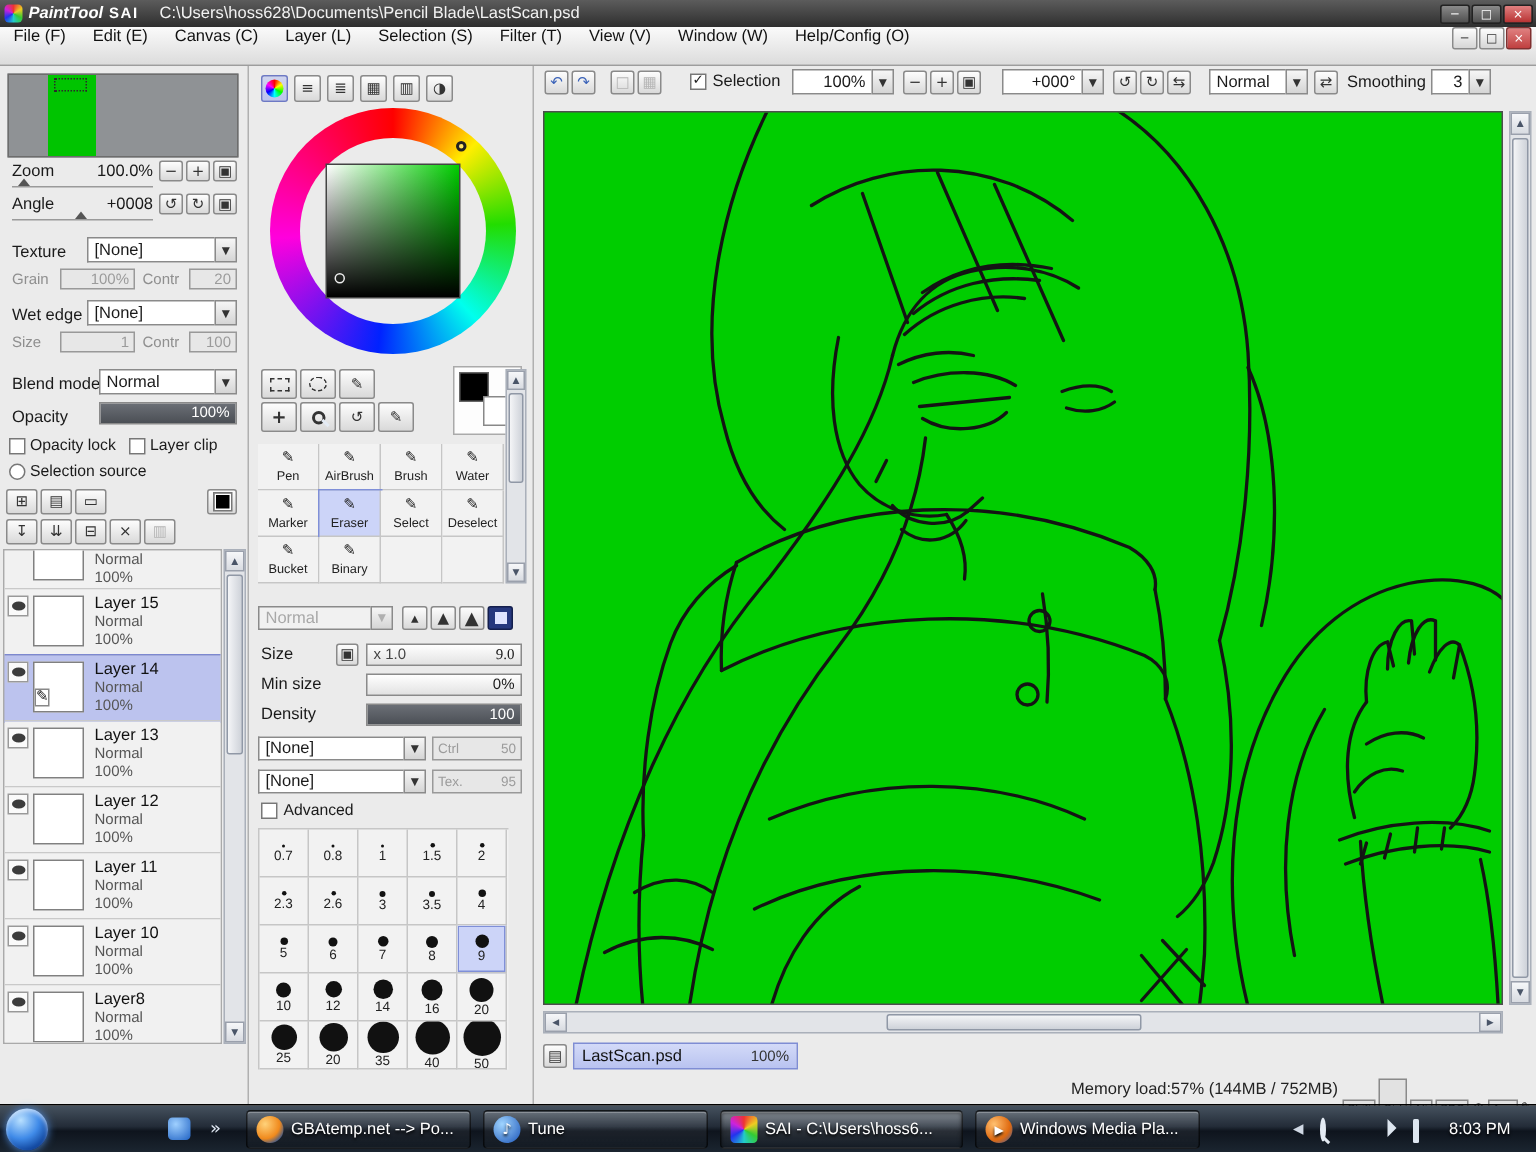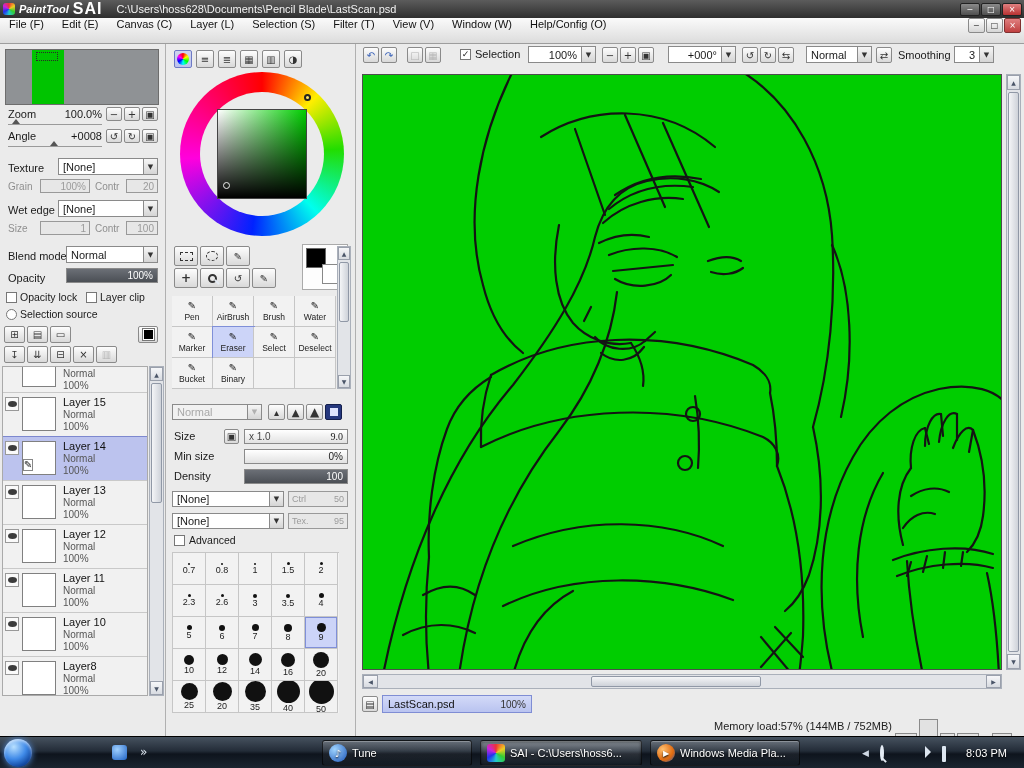--- a/index.html
+++ b/index.html
@@ -118,21 +118,21 @@
   .mon { width:12px; height:9px; border:2px solid #dde6f0; border-radius:1px; }
   .gsq { width:13px; height:13px; background:linear-gradient(#93e26e,#3b9c23); border-radius:2px; }
   .qicon { width:15px; height:15px; border-radius:3px; }
 </style>
 </head>
 <body>
 
 <div id="titlebar" class="abs">
   <span class="abs" style="left:3px;top:3px;width:12px;height:12px;border-radius:3px;background:conic-gradient(#e33,#ec2,#3c3,#2cc,#23e,#c2d,#e33);"></span>
   <span style="margin-left:19px;font-style:italic;font-weight:bold;font-size:11px;">PaintTool</span>
-  <span style="margin-left:4px;font-weight:bold;font-size:16px;letter-spacing:1px;">SAI</span>
+  <span style="margin-left:4px;font-weight:bold;font-size:10px;letter-spacing:1px;">SAI</span>
   <span style="margin-left:14px;font-size:11px;color:#f2f2f2;">C:\Users\hoss628\Documents\Pencil Blade\LastScan.psd</span>
   <span style="margin-left:auto;display:flex;margin-right:2px;">
     <span class="winbtn">
         <span class="glyph">─</span>
       </span>
     <span class="winbtn">
         <span class="glyph">□</span>
       </span>
     <span class="winbtn close">
         <span class="glyph">×</span>
@@ -788,20 +788,24 @@
     <span style="font-size:8px;border:1px solid #8a8a8a;background:#e2e2e2;padding:1px 2px;">Any</span>
     <span class="glyph" style="font-size:10px;color:#333;">✎</span>
   </span>
 </div>
 
 <div id="taskbar" class="abs">
   <span class="orb"></span>
   <span class="abs qicon" style="left:112px;top:8px;background:radial-gradient(circle at 35% 30%,#9fd0ff,#1f62c4);"></span>
   <span class="abs glyph" style="left:140px;top:8px;color:#dfe7f2;font-size:12px;">»</span>
 
+  <span class="taskbtn" style="left:164px;width:150px;">
+    <span class="tbicon" style="background:radial-gradient(circle at 32% 30%,#ffd27a,#f08a1d 55%,#1a4fa0 85%);"></span>
+    <span>GBAtemp.net --&gt; Po...</span>
+  </span>
   <span class="taskbtn" style="left:322px;width:150px;">
     <span class="tbicon glyph" style="background:radial-gradient(circle at 32% 30%,#9fd4ff,#1b55b8);display:flex;align-items:center;justify-content:center;color:#fff;font-size:10px;">♪</span>
     <span>Tune</span>
   </span>
   <span class="taskbtn active" style="left:480px;width:162px;text-align:right;">
     <span class="tbicon" style="border-radius:3px;background:conic-gradient(#e33,#ec2,#3c3,#2cc,#23e,#c2d,#e33);"></span>
     <span>SAI - C:\Users\hoss6...</span>
   </span>
   <span class="taskbtn" style="left:650px;width:150px;">
     <span class="tbicon glyph" style="background:radial-gradient(circle at 32% 30%,#ffc070,#e06a10 60%,#2a5ab0);display:flex;align-items:center;justify-content:center;color:#fff;font-size:8px;">▶</span>

